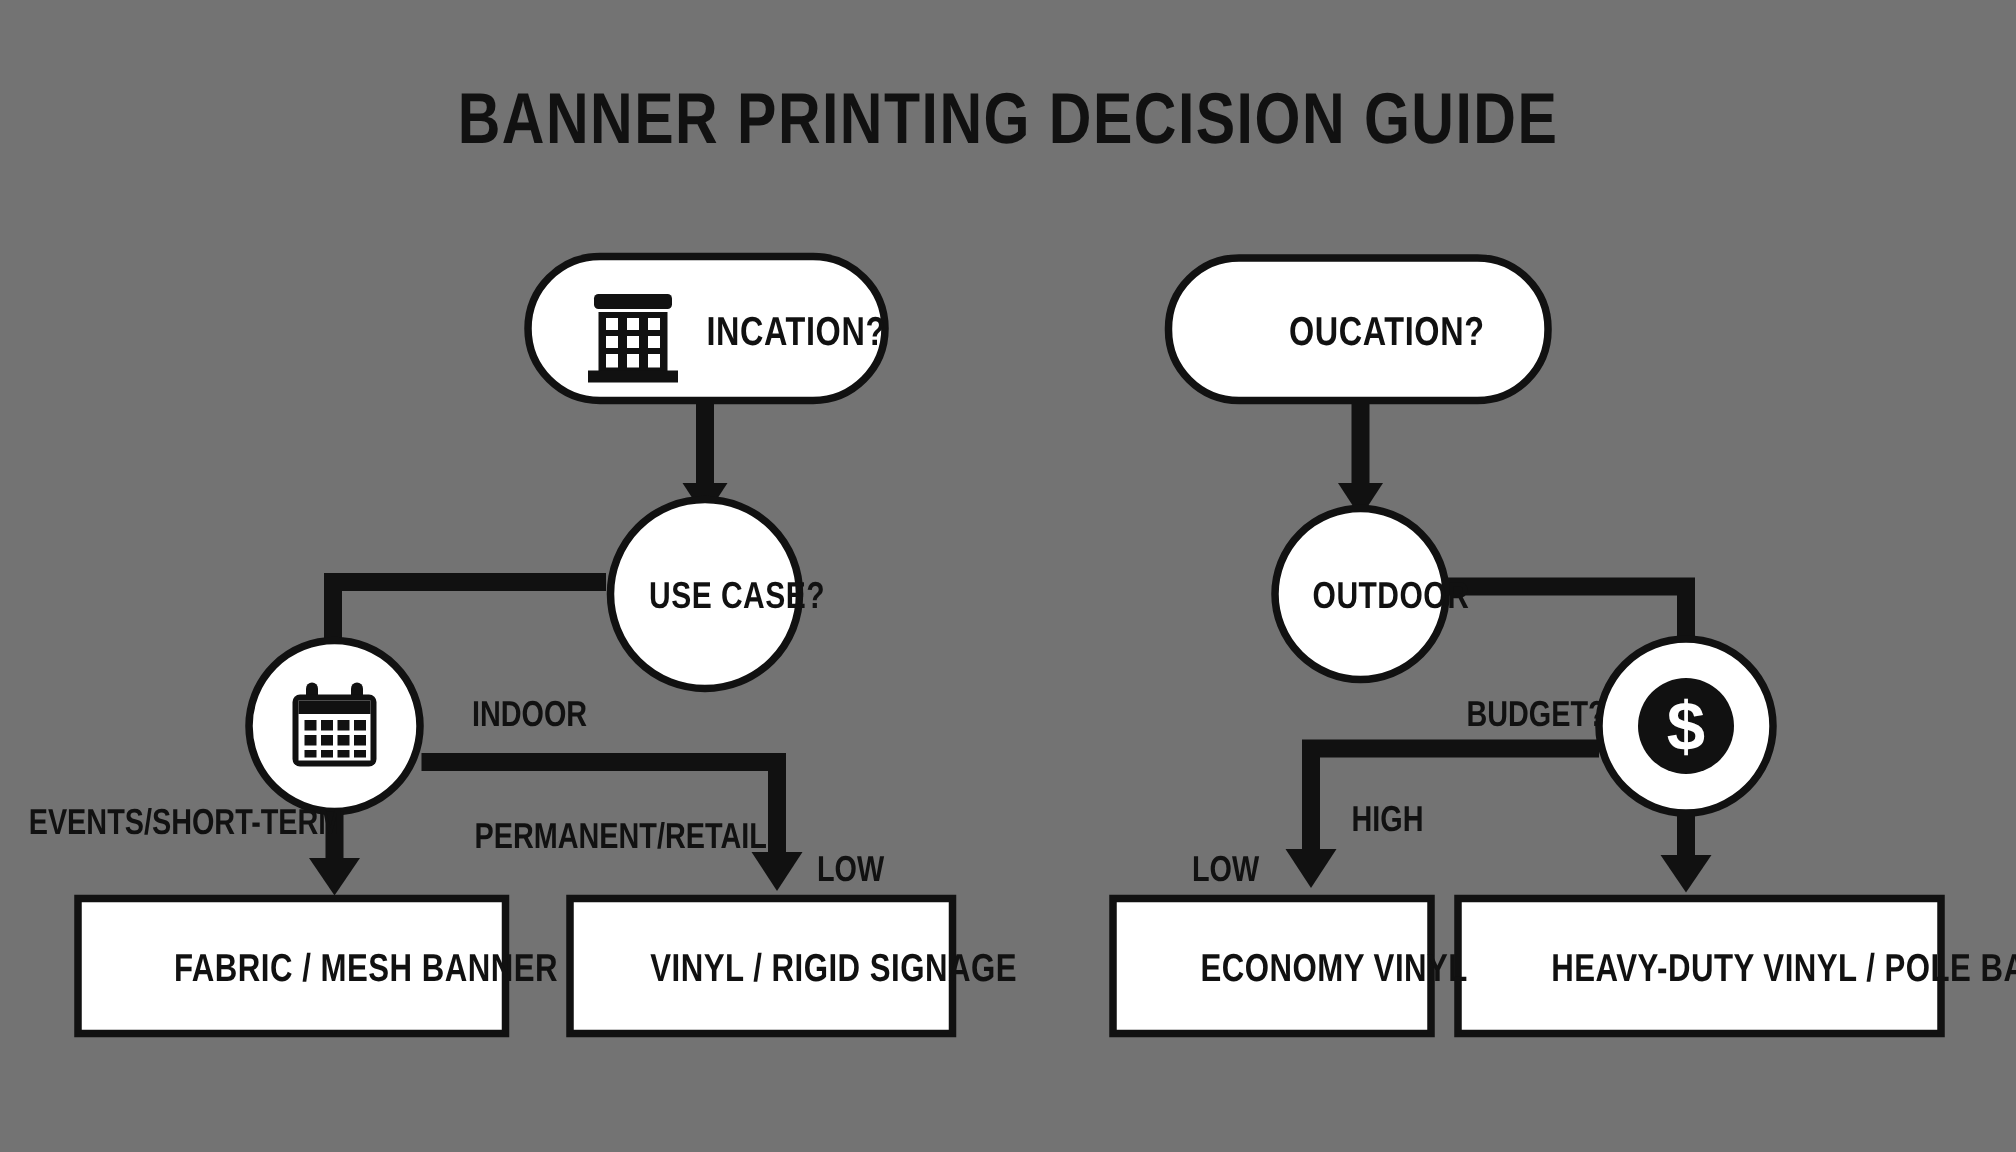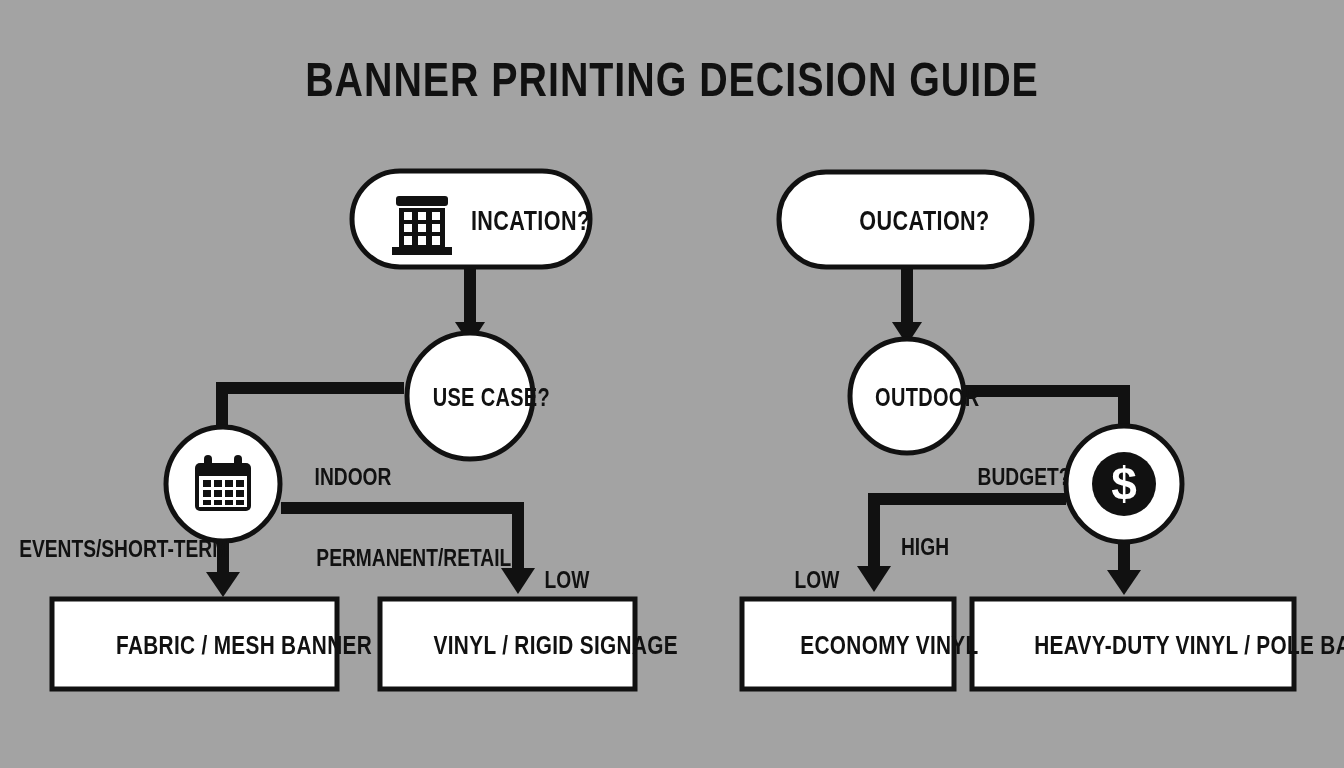--- a/index.html
+++ b/index.html
@@ -4,21 +4,21 @@
 <style>
   html, body {
     margin: 0;
     padding: 0;
     background: #ffffff;
   }
   #canvas {
     position: relative;
     width: 1344px;
     height: 768px;
-    background: #a3a3a3;
+    background: #737373;
     overflow: hidden;
     font-family: "Liberation Sans", sans-serif;
   }
   #flow-svg {
     position: absolute;
     left: 0;
     top: 0;
     width: 1344px;
     height: 768px;
   }

